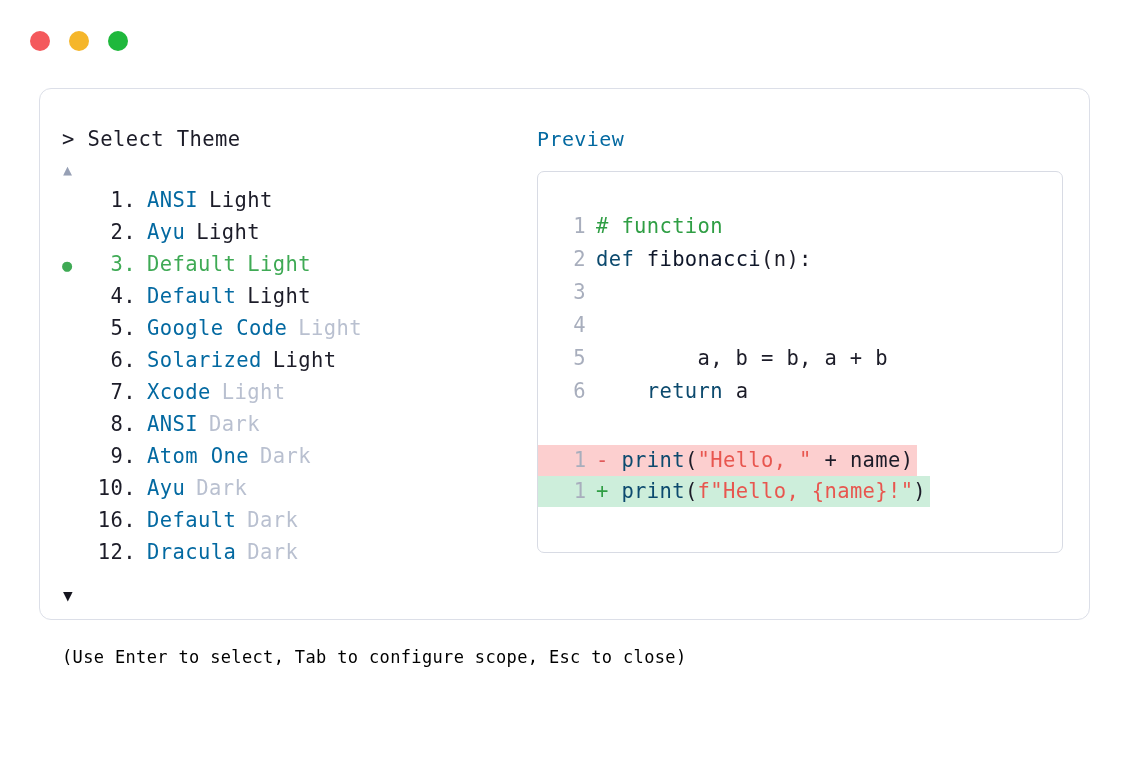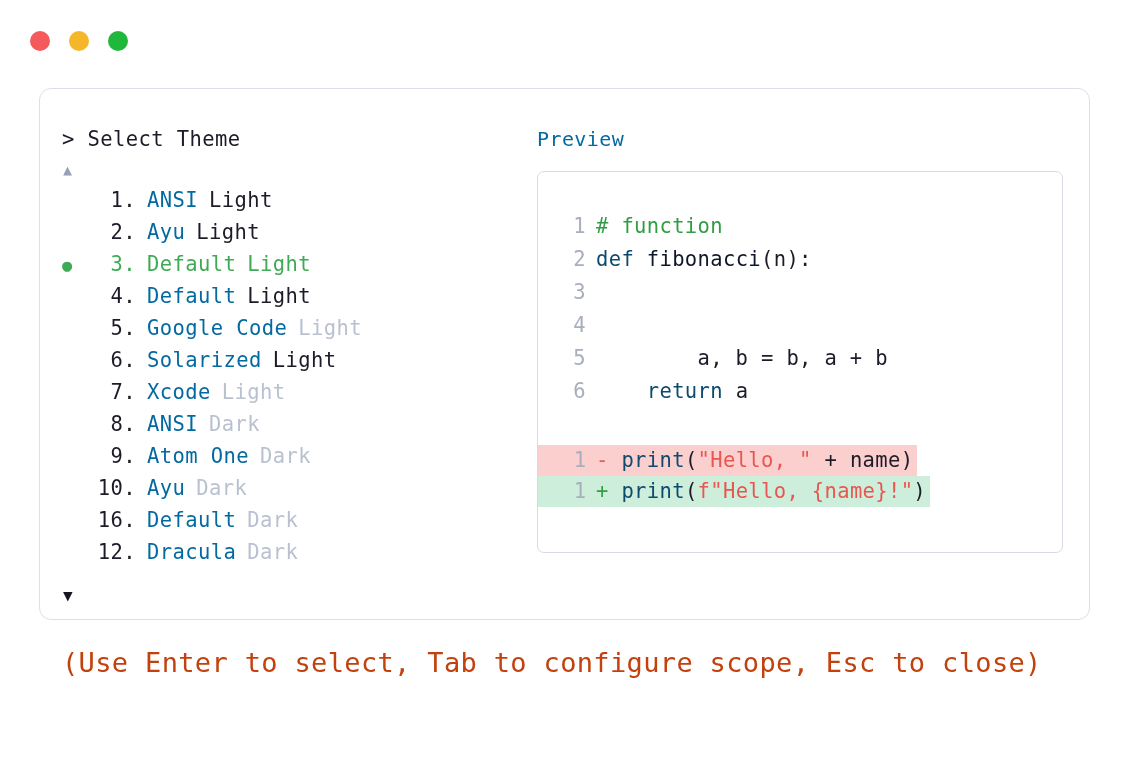--- a/index.html
+++ b/index.html
@@ -205,23 +205,23 @@
   .tok-str     { color: #e8564f; }
   .tok-plain   { color: #1c1c28; }
   .tok-minus   { color: #e05a5a; }
   .tok-plus    { color: #2f9e44; }
 
   
   .hint {
     position: absolute;
     left: 22px;
     top: 558px;
-    font-size: 27px;
+    font-size: 17px;
     letter-spacing: 0.35px;
-    color: #c2410c;
+    color: #000000;
     white-space: pre;
   }
 </style>
 </head>
 <body>
 
 <div id="app">
 
   <div class="traffic-lights">
     <span class="dot" style="background: rgb(244, 89, 92);"></span>

